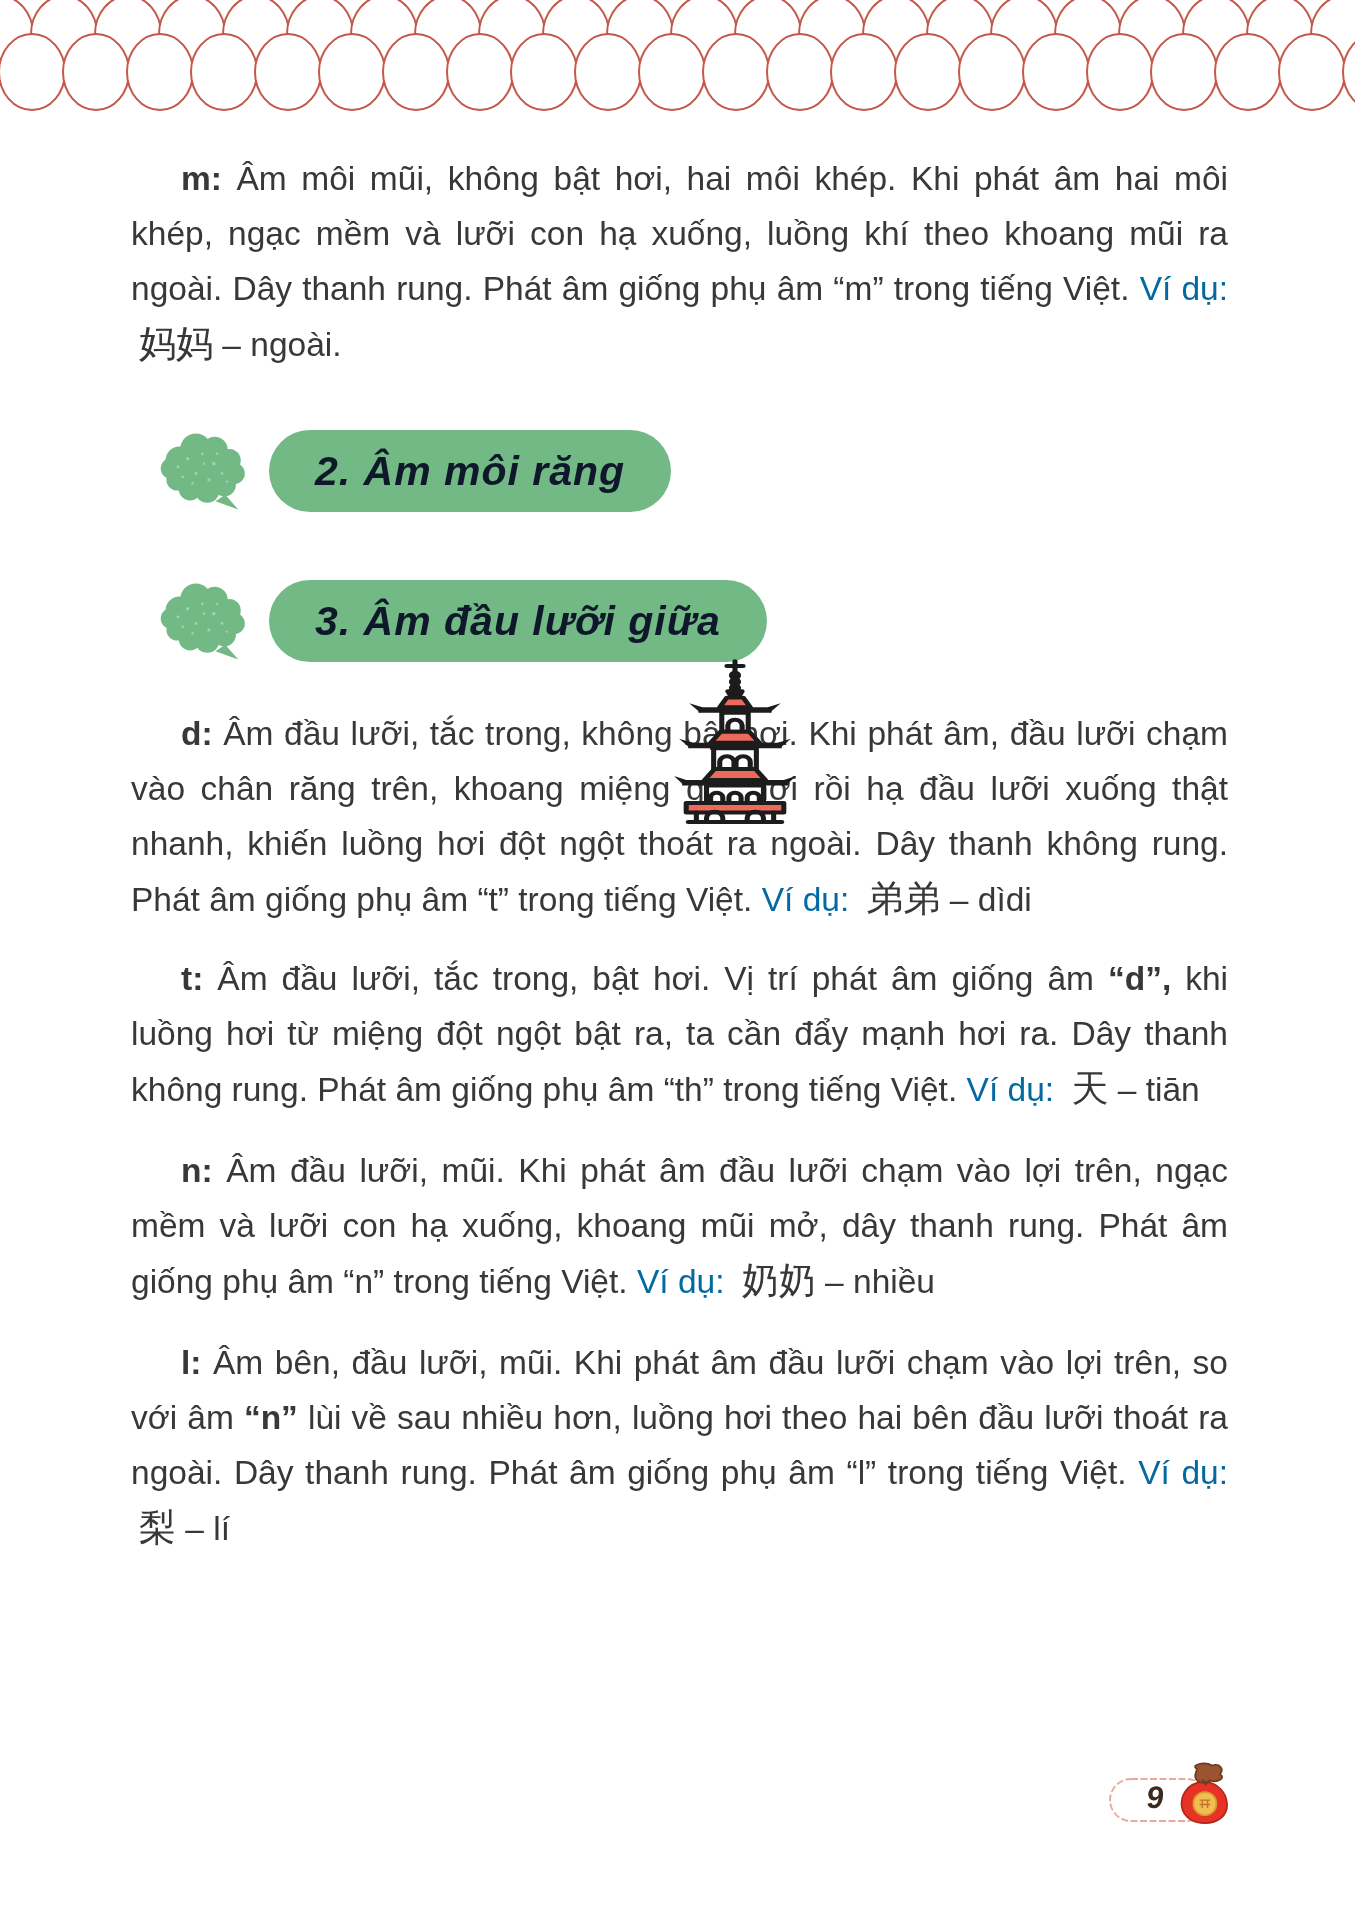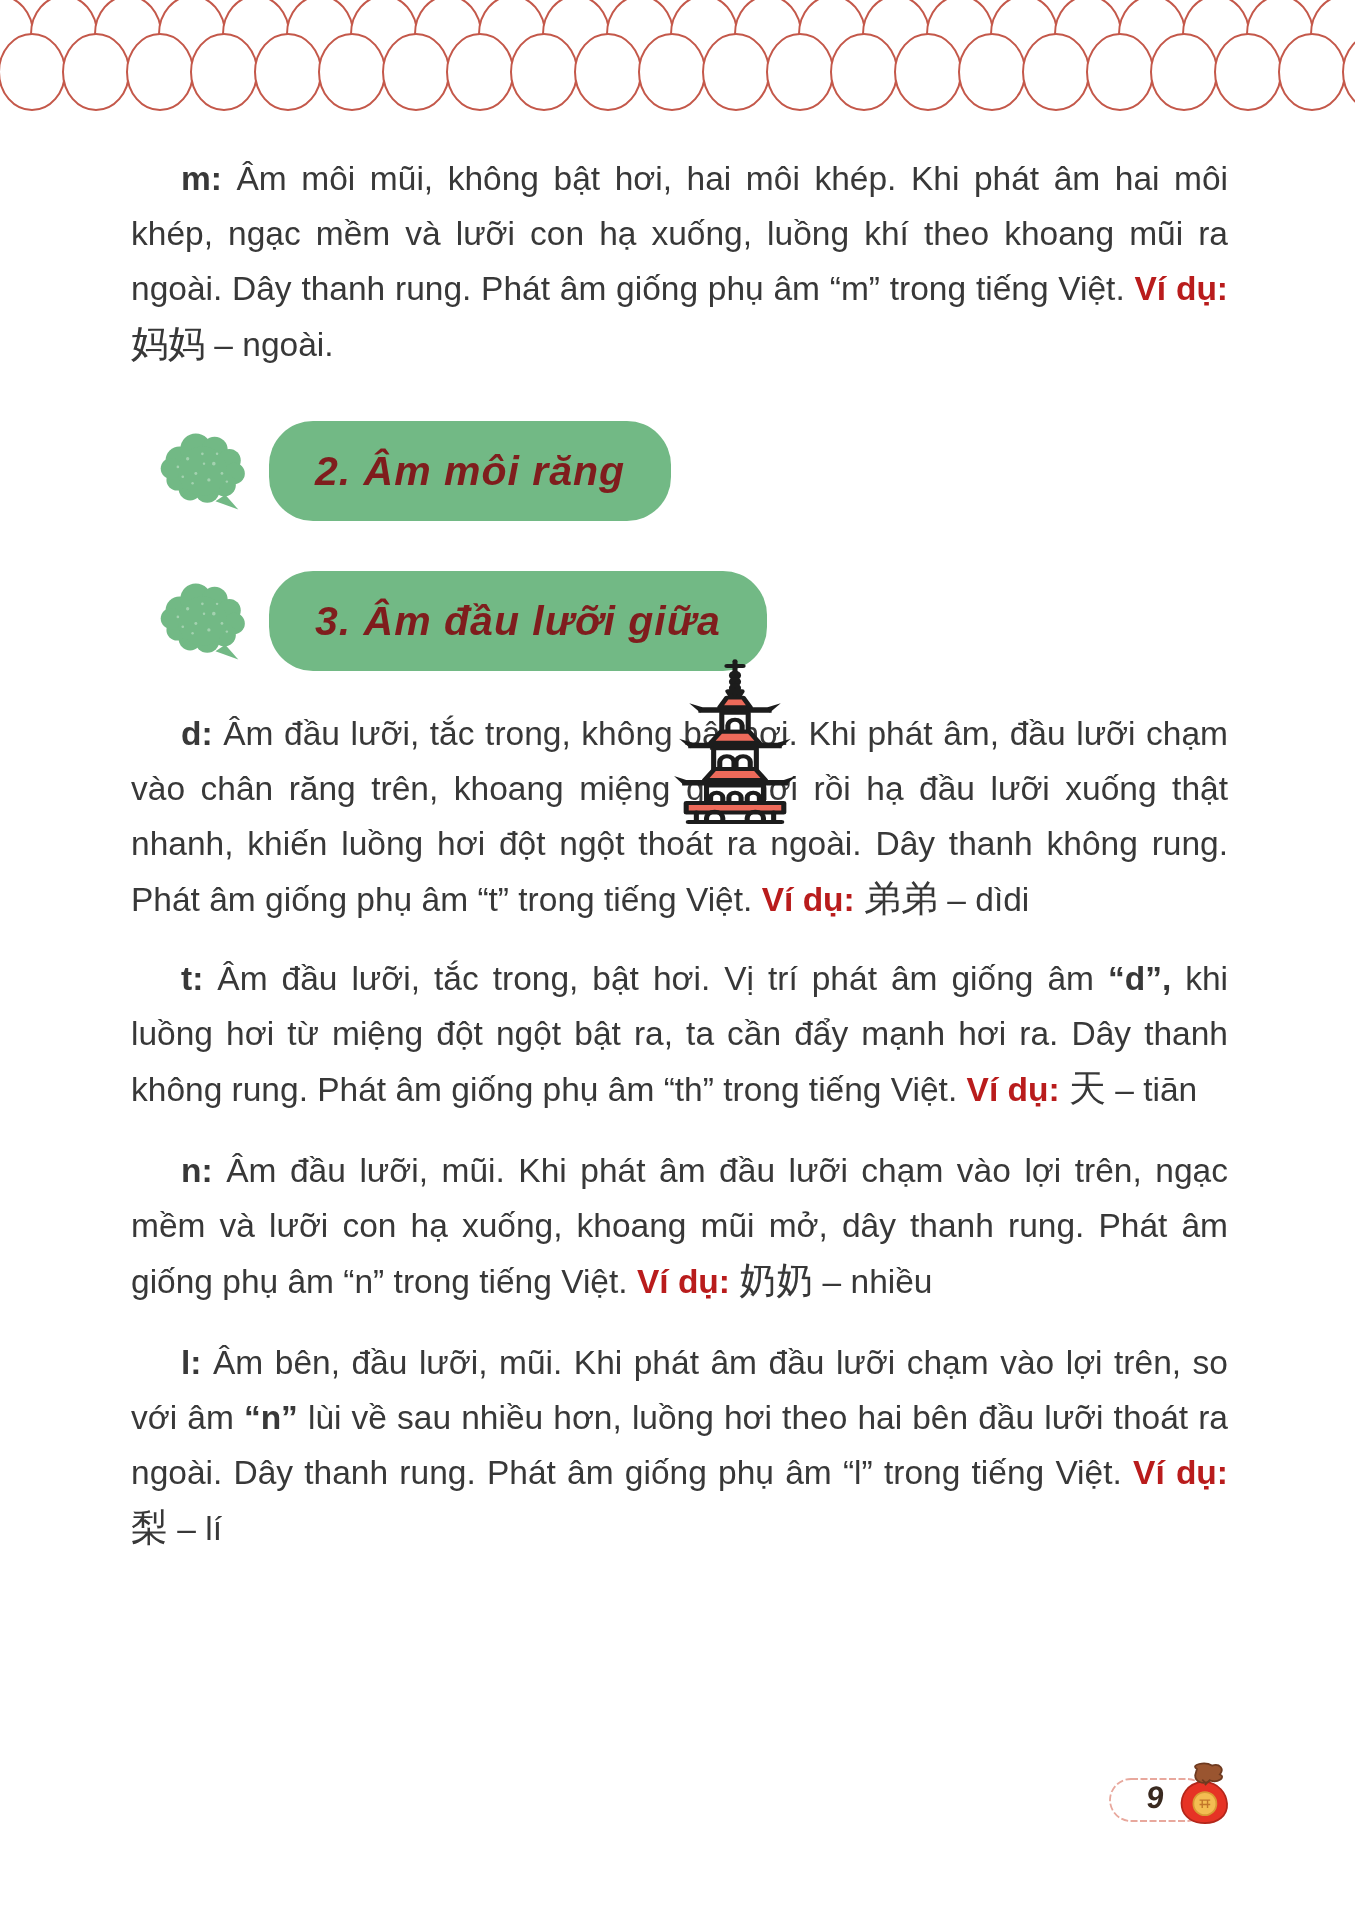--- a/index.html
+++ b/index.html
@@ -5,34 +5,34 @@
   html,body { margin:0; padding:0; background:#ffffff; }
   .page {
     position:relative; width:1355px; height:1922px; background:#ffffff;
     overflow:hidden; font-family:"Liberation Sans", sans-serif; color:#383838;
   }
   .scales-wrap { height:118px; overflow:hidden; }
   .content { padding:0 127px 0 131px; font-size:33.5px; line-height:55px; }
   .para p { margin:0; text-align:justify; text-indent:50px; }
   .seg-lead   { font-weight:700; }
   .seg-bold   { font-weight:700; }
-  .seg-accent { font-weight:700; color:#b91c1c; }
-  .seg-cjk    { font-size:37px; }
+  .seg-accent { font-weight:400; color:#0369a1; }
+  .seg-cjk    { font-size:37px;margin-left:8px; }
   #p-m { margin-top:33px; }
   #p-f { margin-top:22px; }
   #p-d { margin-top:26px; }
   #p-t { margin-top:24px; }
   #p-n { margin-top:26px; }
   #p-l { margin-top:26px; }
   .badge-row { display:flex; align-items:center; gap:16px; margin-left:24px; height:118px; }
   #badge-2 { margin-top:40px; }
   #badge-3 { margin-top:32px; }
   .blob-icon { width:98px; height:96px; flex:0 0 auto; }
   .pill {
-    background:#72b985; color:#7f1d1d; border-radius:44px; height:100px;
+    background:#72b985; color:#0f172a; border-radius:44px; height:82px;
     display:flex; align-items:center; padding:0 46px;
     font-size:41px; font-weight:700; font-style:italic; letter-spacing:1px;
   }
   .pagoda { position:absolute; left:674px; top:658px; }
   .footer { position:absolute; right:120px; bottom:90px; width:130px; height:66px; }
   .oval { position:absolute; left:0; top:10px; }
   .page-num {
     position:absolute; left:28px; top:14px; width:44px; text-align:center;
     font-size:31px; font-style:italic; font-weight:700; color:#3a2a20;
     transform:rotate(-4deg);

